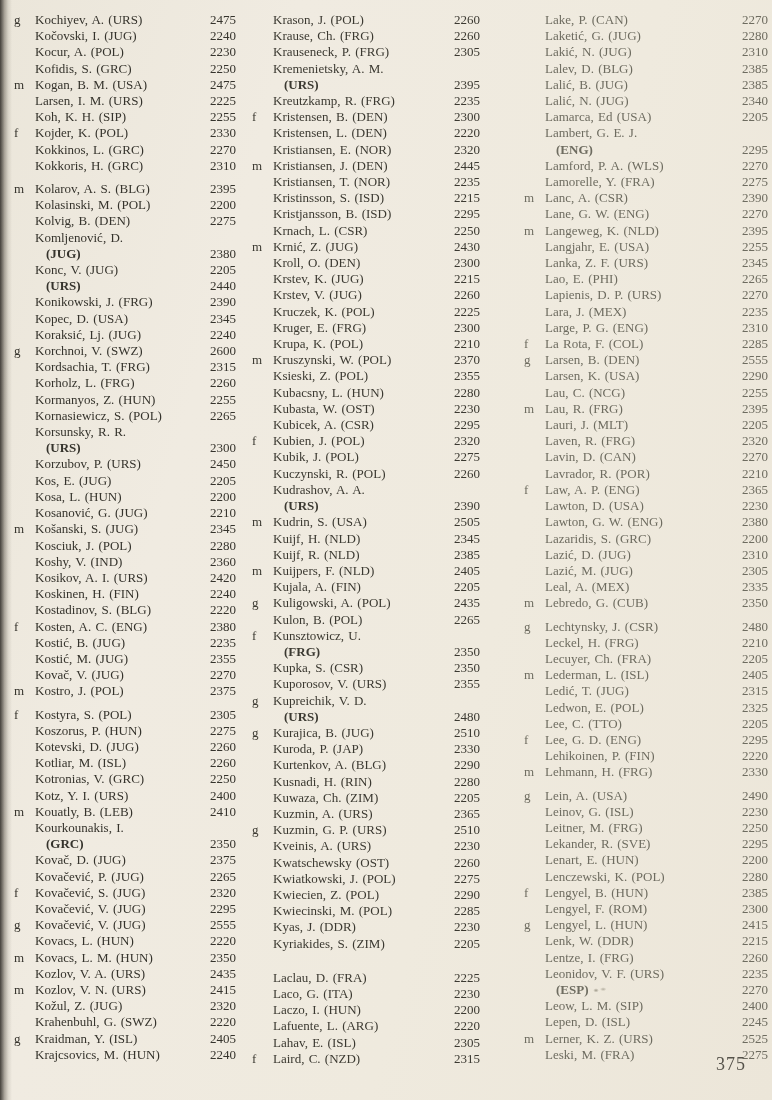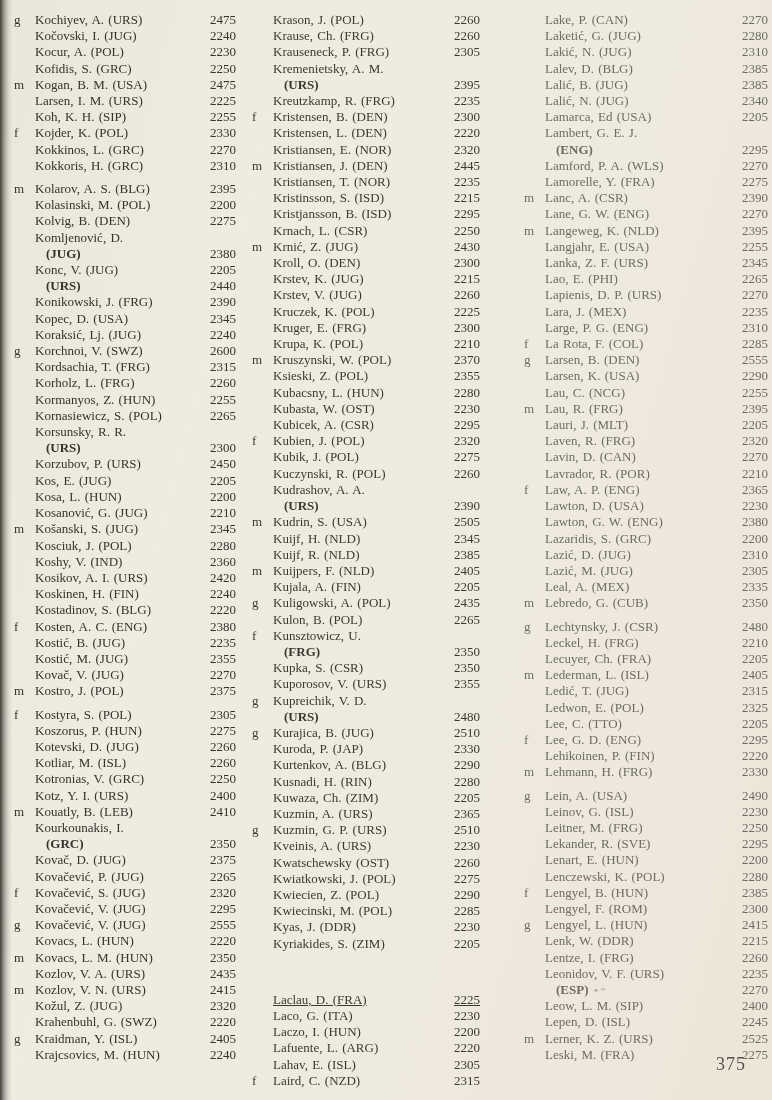--- a/index.html
+++ b/index.html
@@ -17,21 +17,21 @@
     position:absolute;left:0;top:0;width:12px;height:1100px;
     background:linear-gradient(to right,rgba(25,22,18,.80) 0%,rgba(60,54,44,.38) 38%,rgba(90,84,70,.14) 68%,rgba(0,0,0,0) 100%);
     pointer-events:none;
   }
   .col{position:absolute;top:12px;font-size:13px;line-height:16.2px;}
   .col-1{left:14px;width:222px;color:#35332c;}
   .col-2{left:252px;width:228px;color:#3b3931;}
   .col-3{left:524px;width:244px;color:#6e6c60;}
   .row{display:flex;align-items:baseline;white-space:nowrap;}
   .row.gap-s{margin-top:7px;}
-  .row.gap-l{margin-top:40px;text-decoration:underline;}
+  .row.gap-l{margin-top:18px;}
   .pfx{flex:0 0 21px;}
   .nm{flex:0 1 auto;overflow:hidden;word-spacing:1px;}
   .nm.ind{padding-left:11px;font-weight:bold;}
   .rt{margin-left:auto;padding-left:6px;text-align:right;}
   .smudge{
     display:inline-block;width:16px;height:8px;margin-left:3px;
     background:
       radial-gradient(ellipse 4px 3px at 25% 55%,rgba(95,90,72,.55),rgba(0,0,0,0) 70%),
       radial-gradient(ellipse 5px 3px at 70% 40%,rgba(95,90,72,.40),rgba(0,0,0,0) 65%);
     vertical-align:baseline;

